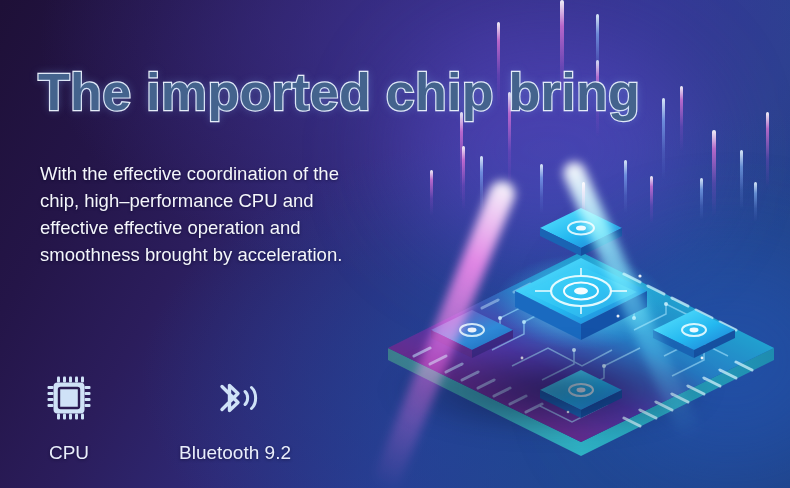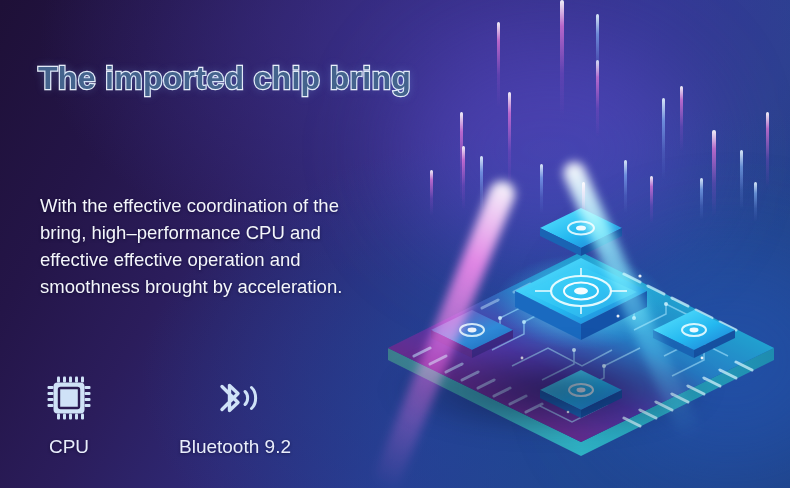--- a/index.html
+++ b/index.html
@@ -22,43 +22,42 @@
     background:linear-gradient(to bottom, rgba(255,255,255,.92) 0%, rgba(230,120,220,.72) 22%, rgba(150,80,200,.30) 62%, rgba(120,80,200,0) 100%);
     filter:blur(.4px);
   }
   .streak.blue{
     background:linear-gradient(to bottom, rgba(230,245,255,.92) 0%, rgba(140,190,255,.60) 28%, rgba(110,150,230,.22) 66%, rgba(110,150,230,0) 100%);
   }
   .glowblob{position:absolute;border-radius:50%;filter:blur(46px);pointer-events:none;}
   
   .heading{
     position:absolute;left:38px;top:32px;width:520px;
-    font-size:32px;line-height:50px;font-weight:700;letter-spacing:.3px;
+    font-size:52px;line-height:50px;font-weight:700;letter-spacing:.3px;
     color:#44638d;
     -webkit-text-stroke:2.4px #f2f6fb;
     paint-order:stroke fill;
     text-shadow:0 0 10px rgba(120,160,230,.45);
   }
   .heading .ln{display:block;white-space:nowrap;}
   
   .para{
     position:absolute;left:40px;top:160px;width:390px;
     font-size:18.5px;line-height:27px;color:#f4f6fb;font-weight:400;
     text-shadow:0 1px 3px rgba(10,8,40,.55);
-    margin-top:32px;
   }
   .para .pl{display:block;white-space:nowrap;}
   
   .features{position:absolute;left:40px;top:372px;display:flex;align-items:flex-start;}
   .feature{display:flex;flex-direction:column;align-items:center;}
   .feature.cpu{width:58px;}
   .feature.bt{width:150px;margin-left:62px;}
   .ficon{height:52px;display:flex;align-items:center;justify-content:center;}
   .flabel{
-    margin-top:12px;font-size:19px;color:#e9eefb;white-space:nowrap;
+    margin-top:18px;font-size:19px;color:#e9eefb;white-space:nowrap;
     text-shadow:0 1px 3px rgba(10,8,40,.5);
   }
   
   .chipwrap{position:absolute;left:372px;top:180px;width:418px;height:290px;}
   .chipshadow{
     position:absolute;left:8px;top:150px;width:380px;height:120px;
     background:radial-gradient(60% 55% at 45% 50%, rgba(8,10,40,.60) 0%, rgba(8,10,40,0) 72%);
     filter:blur(10px);
   }
   .beam{position:absolute;pointer-events:none;filter:blur(.6px);}
@@ -263,21 +262,21 @@
     <div class="beam pink"></div>
     <div class="beam cyan"></div>
   </div>
 
   <h1 class="heading">
     <span class="ln">The imported chip bring</span>
   </h1>
 
   <div class="para">
     <span class="pl">With the effective coordination of the</span>
-    <span class="pl">bring, high–performance CPU and</span>
+    <span class="pl">chip, high–performance CPU and</span>
     <span class="pl">effective effective operation and</span>
     <span class="pl">smoothness brought by acceleration.</span>
   </div>
 
   <div class="features">
 
     <div class="feature cpu">
       <div class="ficon">
         <svg width="46" height="46" viewBox="0 0 46 46">
           <g fill="#cfe2f7">

